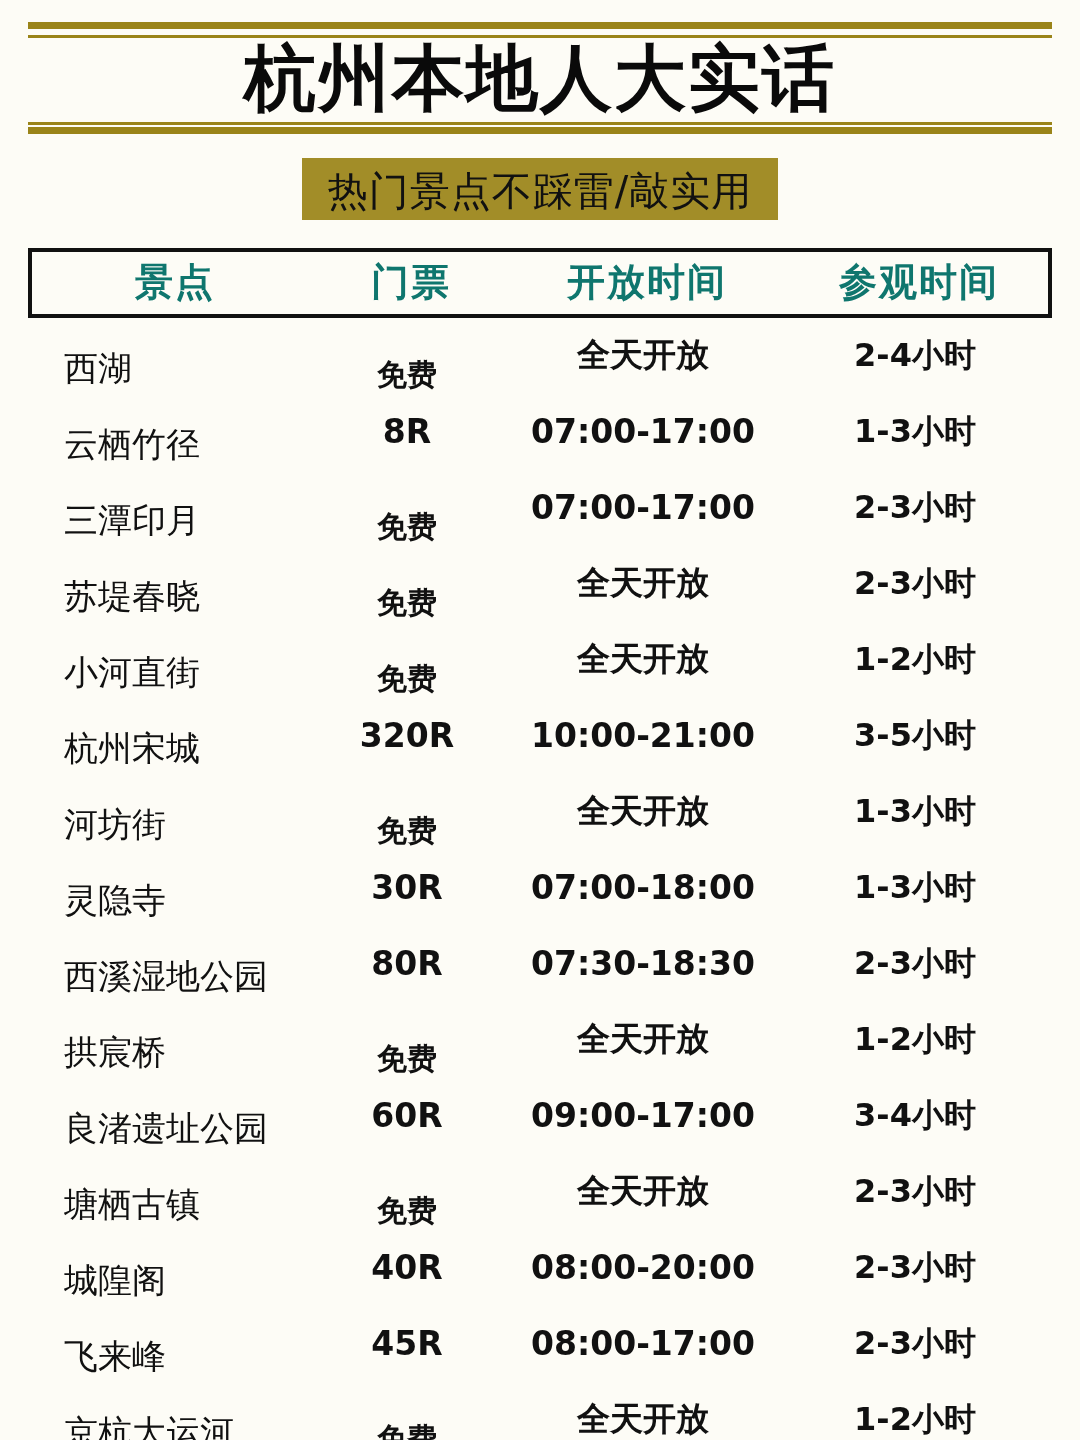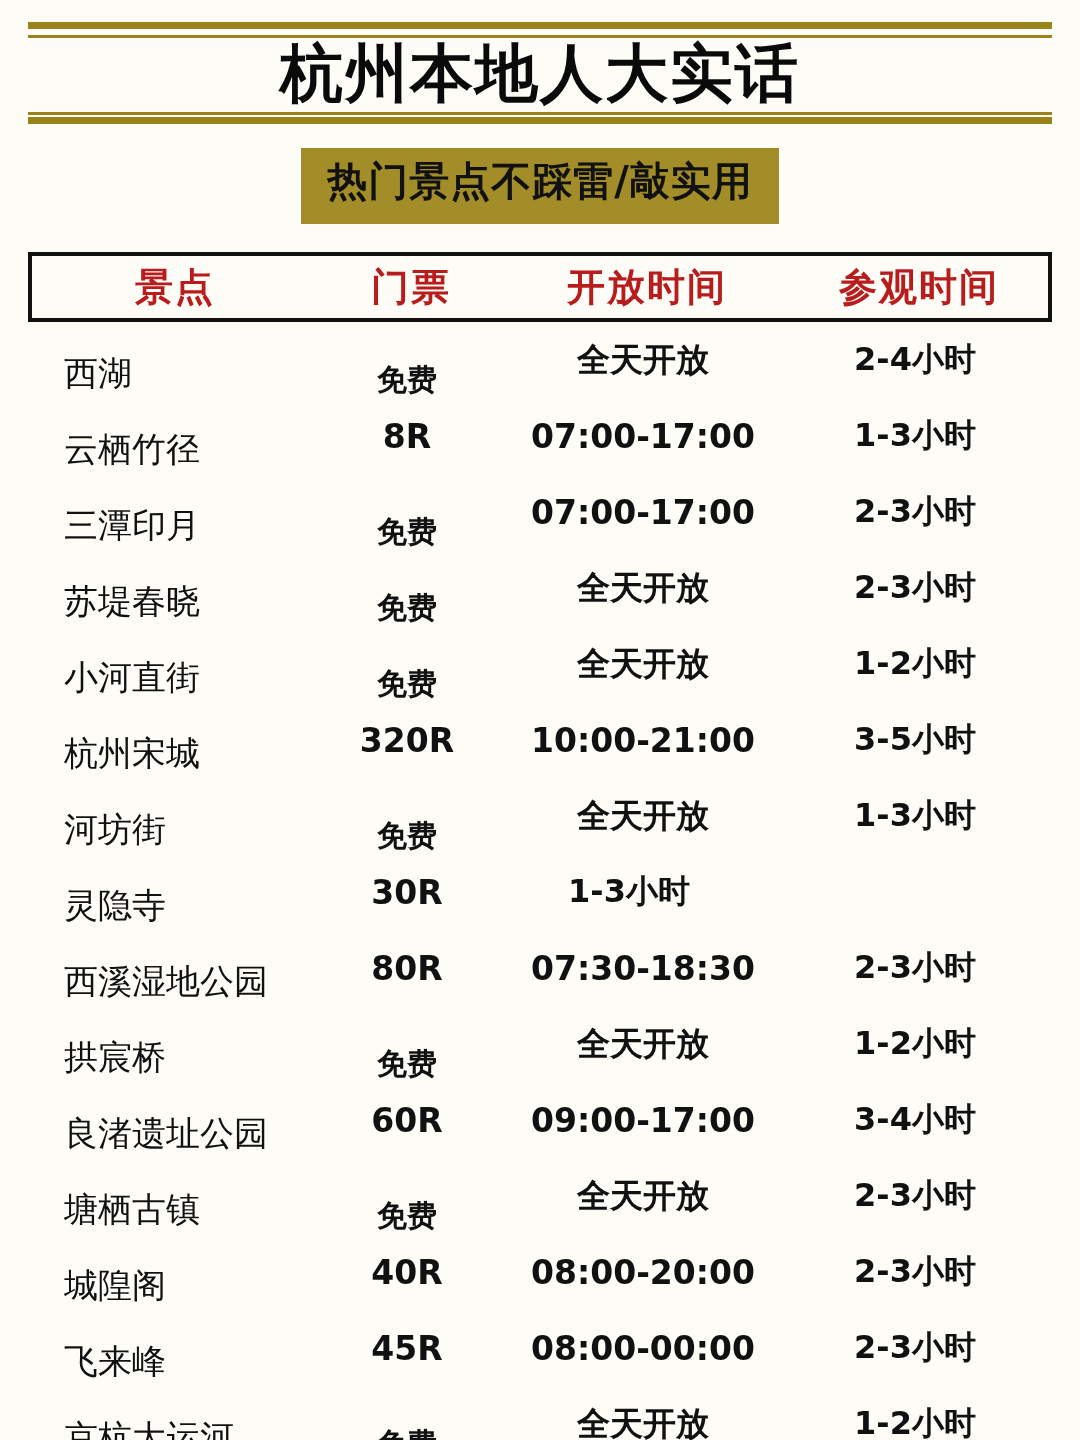--- a/index.html
+++ b/index.html
@@ -30,59 +30,59 @@
     padding: 6px 0 2px 0;
   }
   .title-block .inner {
     border-top: 3px solid #9a8419;
     border-bottom: 3px solid #9a8419;
     padding: 2px 0 4px 0;
   }
   .main-title {
     font-family: "DejaVu Sans", "Liberation Sans", sans-serif;
     font-weight: 700;
-    font-size: 63px;
+    font-size: 72px;
     line-height: 1.08;
     letter-spacing: 2px;
     text-align: center;
     color: #0a0a0a;
     white-space: nowrap;
   }
 
   
   .subtitle-wrap {
     text-align: center;
     margin-top: 24px;
   }
   .subtitle {
     display: inline-block;
     background: #a28d28;
     color: #111111;
     font-family: "DejaVu Sans", "Liberation Sans", sans-serif;
-    font-weight: 700;
+    font-weight: 400;
     font-size: 40px;
     line-height: 1.25;
-    padding: 8px 26px 18px 26px;
+    padding: 8px 26px 4px 26px;
     letter-spacing: 1px;
     white-space: nowrap;
   }
 
   
   .table {
     margin-top: 28px;
   }
   .head-row {
     border: 4px solid #111111;
     display: flex;
     align-items: center;
     height: 62px;
     background: #fdfcf6;
   }
   .head-cell {
-    color: #b91c1c;
+    color: #0f766e;
     font-family: "DejaVu Serif", "Liberation Serif", serif;
     font-weight: 700;
     font-size: 38px;
     text-align: center;
     letter-spacing: 2px;
     white-space: nowrap;
   }
   .c1 { width: 286px; }
   .c2 { width: 186px; }
   .c3 { width: 286px; }
@@ -189,20 +189,21 @@
         </div>
         <div class="row">
           <div class="cell name c1">河坊街</div>
           <div class="cell price c2 free">免费</div>
           <div class="cell hours c3">全天开放</div>
           <div class="cell duration c4">1-3小时</div>
         </div>
         <div class="row">
           <div class="cell name c1">灵隐寺</div>
           <div class="cell price c2">30R</div>
+          <div class="cell hours c3">07:00-18:00</div>
           <div class="cell duration c4">1-3小时</div>
         </div>
         <div class="row">
           <div class="cell name c1">西溪湿地公园</div>
           <div class="cell price c2">80R</div>
           <div class="cell hours c3">07:30-18:30</div>
           <div class="cell duration c4">2-3小时</div>
         </div>
         <div class="row">
           <div class="cell name c1">拱宸桥</div>
@@ -224,21 +225,21 @@
         </div>
         <div class="row">
           <div class="cell name c1">城隍阁</div>
           <div class="cell price c2">40R</div>
           <div class="cell hours c3">08:00-20:00</div>
           <div class="cell duration c4">2-3小时</div>
         </div>
         <div class="row">
           <div class="cell name c1">飞来峰</div>
           <div class="cell price c2">45R</div>
-          <div class="cell hours c3">08:00-00:00</div>
+          <div class="cell hours c3">08:00-17:00</div>
           <div class="cell duration c4">2-3小时</div>
         </div>
         <div class="row">
           <div class="cell name c1">京杭大运河</div>
           <div class="cell price c2 free">免费</div>
           <div class="cell hours c3">全天开放</div>
           <div class="cell duration c4">1-2小时</div>
         </div>
       </div>
 

